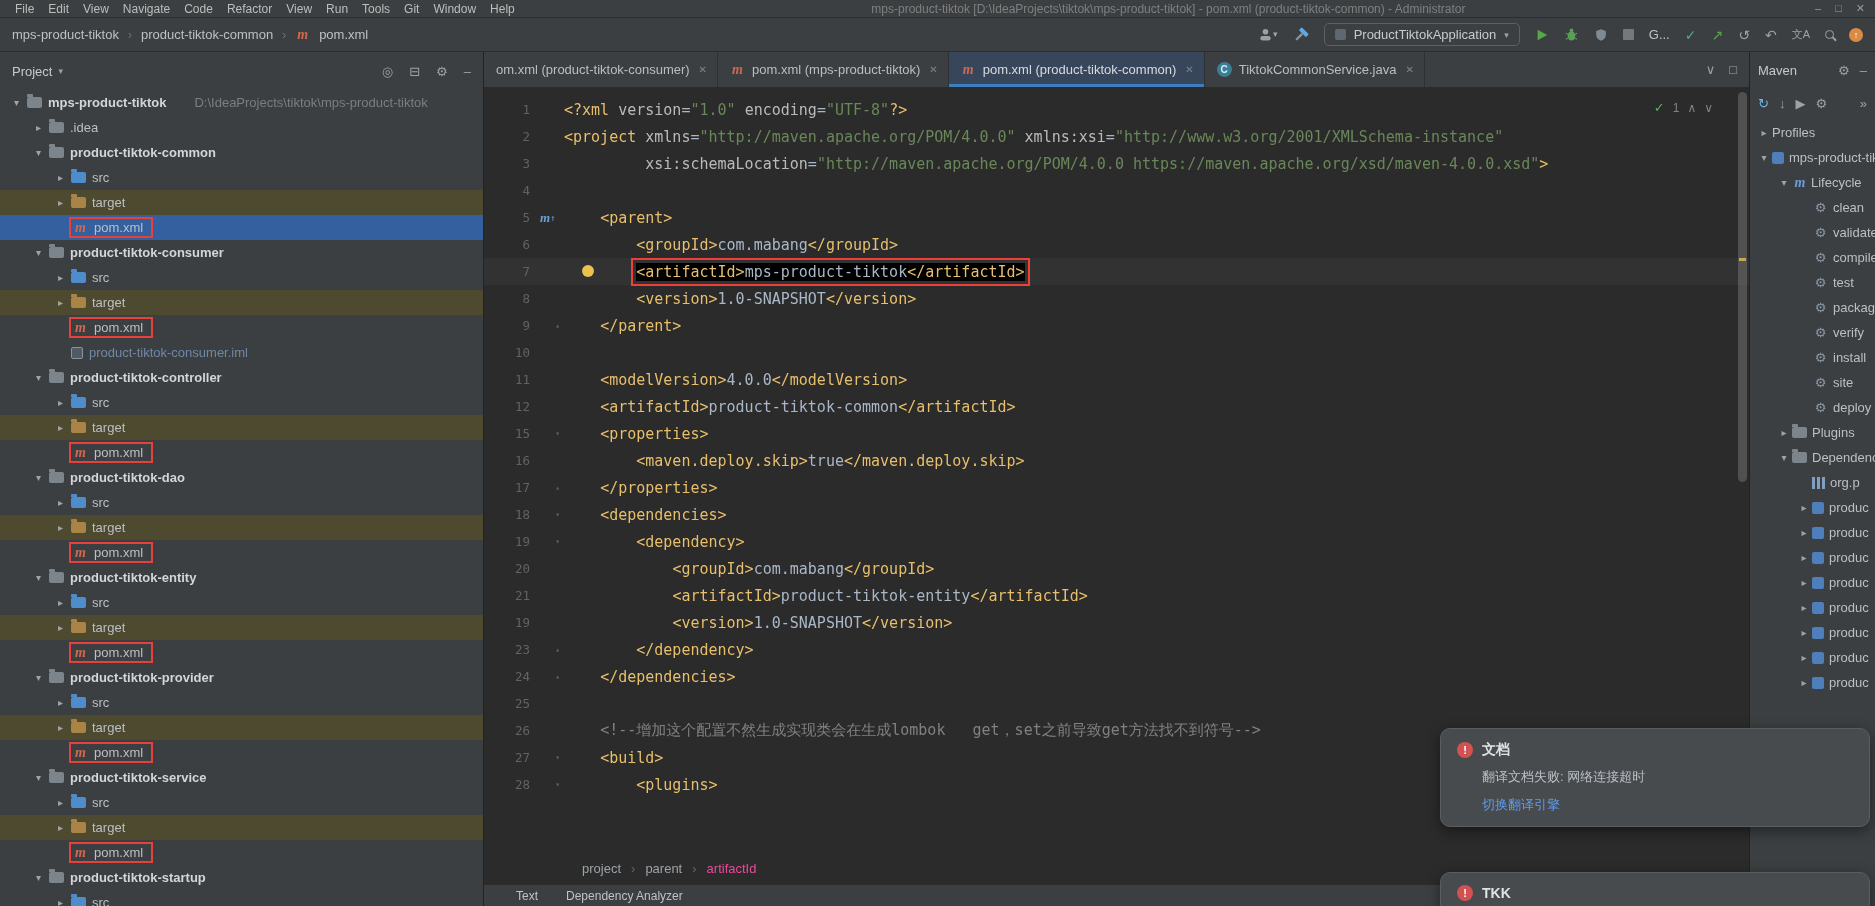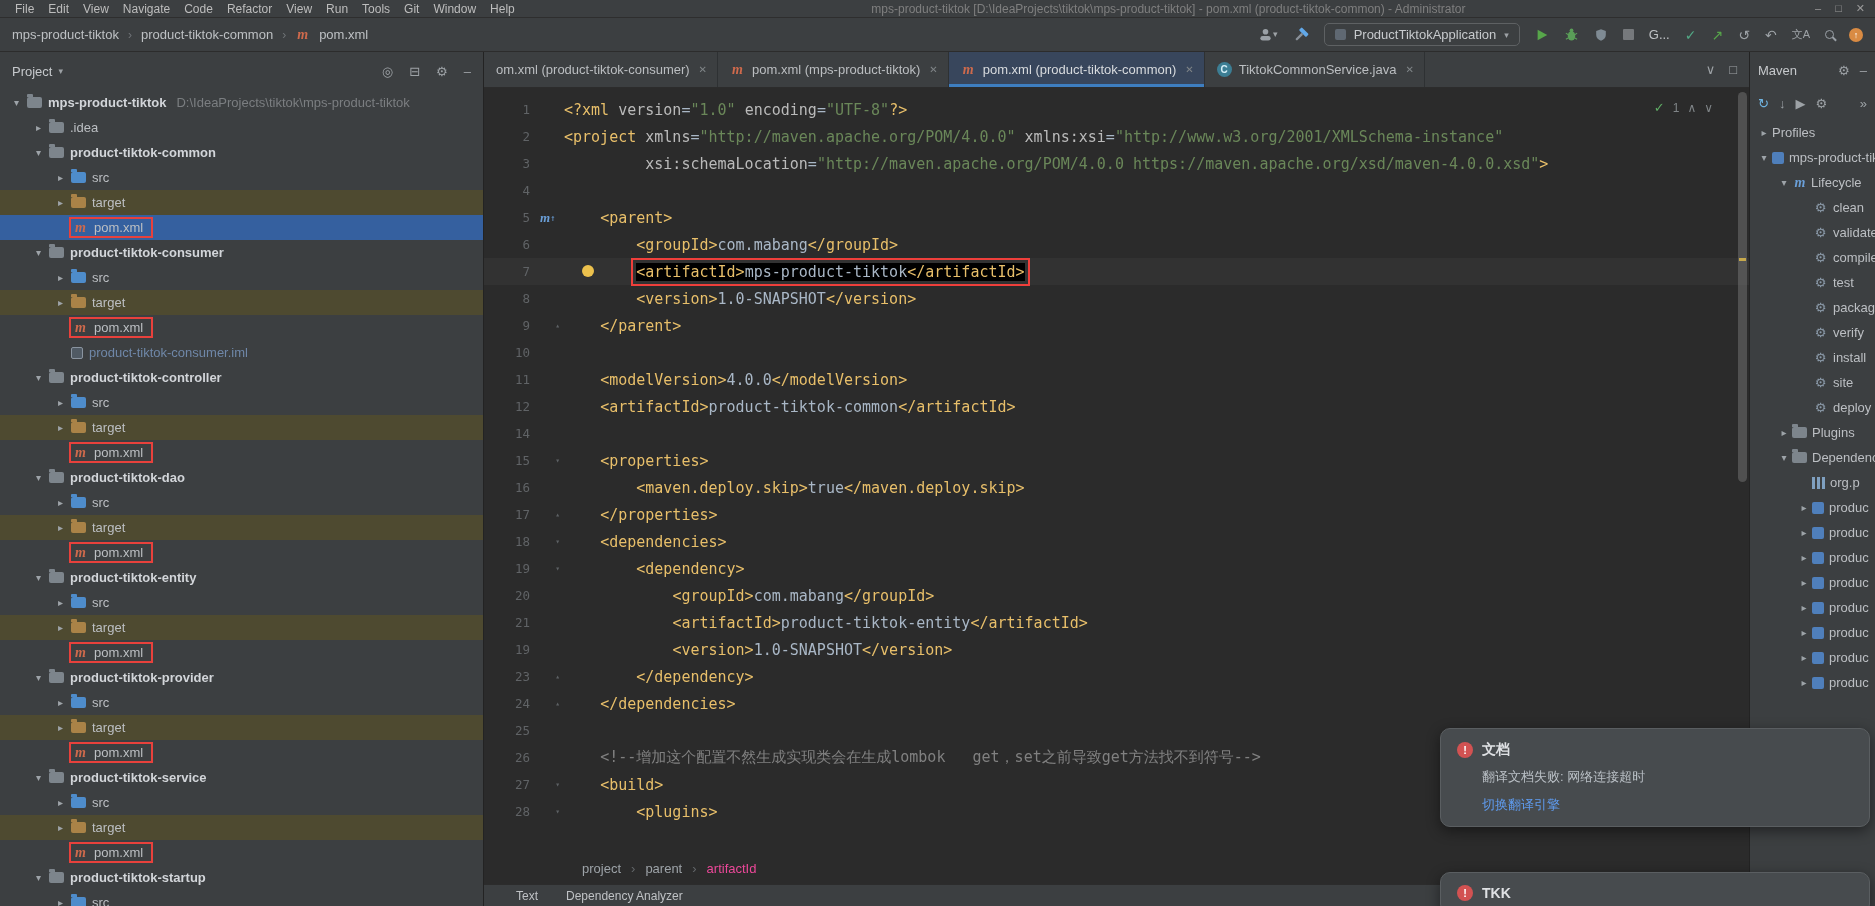--- a/index.html
+++ b/index.html
@@ -35,21 +35,21 @@
   .ptree{position:absolute;top:38px;left:0;right:0;bottom:0;overflow:hidden}
   .trow{height:25px;display:flex;align-items:center;white-space:nowrap}
   .trow.sel{background:#35609f}
   .trow.excl{background:#4e4a30}
   .chev{width:17px;color:#9da3a8;font-size:10px;text-align:center;flex:0 0 auto}
   .tinner{display:flex;align-items:center;gap:6px;padding:2px 6px 2px 2px}
   .tinner.redbox{border:2px solid #e8413c;padding:1px 8px 1px 2px}
   .tlabel{color:#bcbfc3}
   .tlabel.bold{font-weight:bold;color:#d2d5d9}
   .tlabel.dim{color:#6f87a8}
-  .tpath{color:#7b7e81;margin-left:4px}
+  .tpath{color:#7b7e81;margin-left:22px}
   .fold-ico{width:15px;height:11px;border-radius:2px;position:relative;flex:0 0 auto}
   .fold-ico::before{content:"";position:absolute;top:-3px;left:0;width:6px;height:3px;border-radius:1px 1px 0 0;background:inherit}
   .f-gray{background:#7d858c}.f-src{background:#4e8ccb}.f-target{background:#aa8347}
   .m-ico{color:#cf6a4c;font-family:"Liberation Serif","DejaVu Serif",serif;font-weight:bold;font-style:italic;font-size:14px;width:15px;text-align:center;flex:0 0 auto;line-height:1}
   .mod-ico{width:12px;height:12px;border:1px solid #8a94a0;border-radius:2px;background:#505a64;flex:0 0 auto}
 
   
   .editor{position:absolute;top:52px;left:484px;right:126px;bottom:0;background:#2b2b2b;z-index:1}
   .tabbar{position:absolute;top:0;left:0;right:0;height:36px;background:#3c3f41;border-bottom:1px solid #2c2c2c;display:flex;align-items:stretch}
   .tabs{display:flex}
@@ -531,25 +531,20 @@
           <span class="ln">11</span>
           <span class="gut"></span>
           <span class="code"><span class="tk-x">    </span><span class="tk-t">&lt;modelVersion&gt;</span><span class="tk-x">4.0.0</span><span class="tk-t">&lt;/modelVersion&gt;</span></span>
         </div>
         <div class="cline">
           <span class="ln">12</span>
           <span class="gut"></span>
           <span class="code"><span class="tk-x">    </span><span class="tk-t">&lt;artifactId&gt;</span><span class="tk-x">product-tiktok-common</span><span class="tk-t">&lt;/artifactId&gt;</span></span>
         </div>
         <div class="cline">
-          <span class="ln">14</span>
-          <span class="gut"></span>
-          <span class="code"></span>
-        </div>
-        <div class="cline">
           <span class="ln">15</span>
           <span class="gut">
             <span class="fmark">▾</span>
           </span>
           <span class="code"><span class="tk-x">    </span><span class="tk-t">&lt;properties&gt;</span></span>
         </div>
         <div class="cline">
           <span class="ln">16</span>
           <span class="gut"></span>
           <span class="code"><span class="tk-x">        </span><span class="tk-t">&lt;maven.deploy.skip&gt;</span><span class="tk-x">true</span><span class="tk-t">&lt;/maven.deploy.skip&gt;</span></span>

